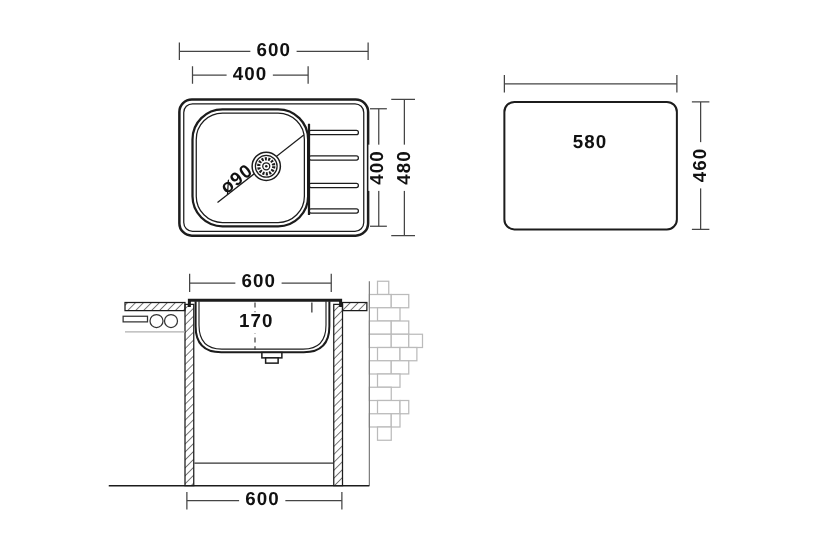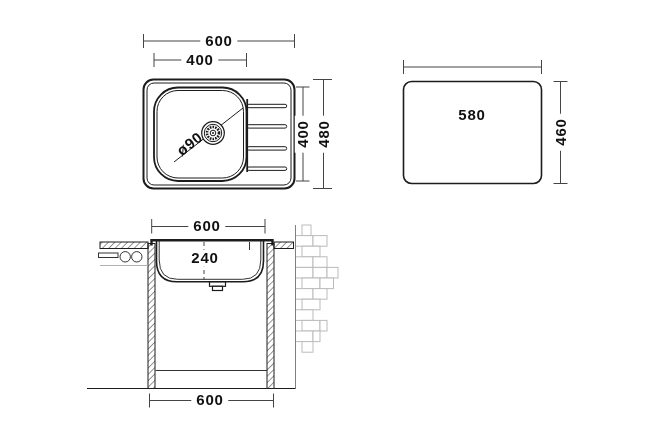--- a/index.html
+++ b/index.html
@@ -148,16 +148,16 @@
   <span class="dim-label" style="left:219px;top:41px;">600</span>
   <span class="dim-label" style="left:200px;top:60px;">400</span>
   <span class="dim-label rot90" style="left:303px;top:134px;">400</span>
   <span class="dim-label rot90" style="left:323.5px;top:134px;">480</span>
   <span class="dim-label diag" style="left:190px;top:144px;">ø90</span>
 
   <span class="dim-label" style="left:472px;top:67px;margin-top:48px;">580</span>
   <span class="dim-label rot90" style="left:560.5px;top:132px;">460</span>
 
   <span class="dim-label" style="left:207px;top:226px;">600</span>
-  <span class="dim-label" style="left:205px;top:258px;">240</span>
+  <span class="dim-label" style="left:205px;top:258px;">170</span>
   <span class="dim-label" style="left:210px;top:400px;">600</span>
 
 </div>
 
 </body></html>

